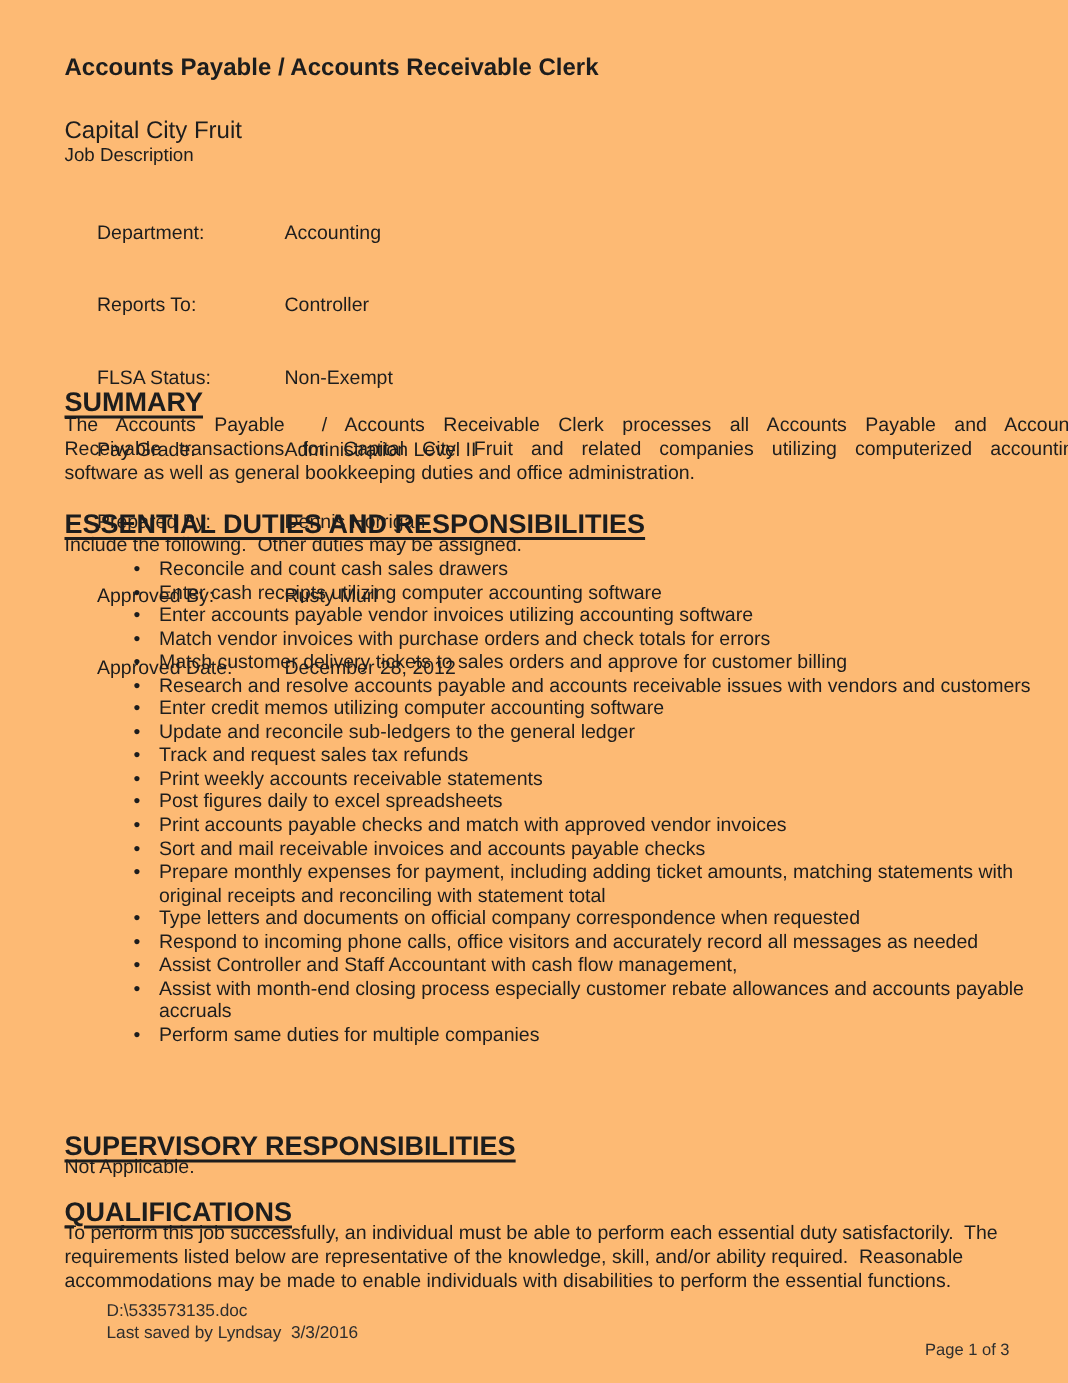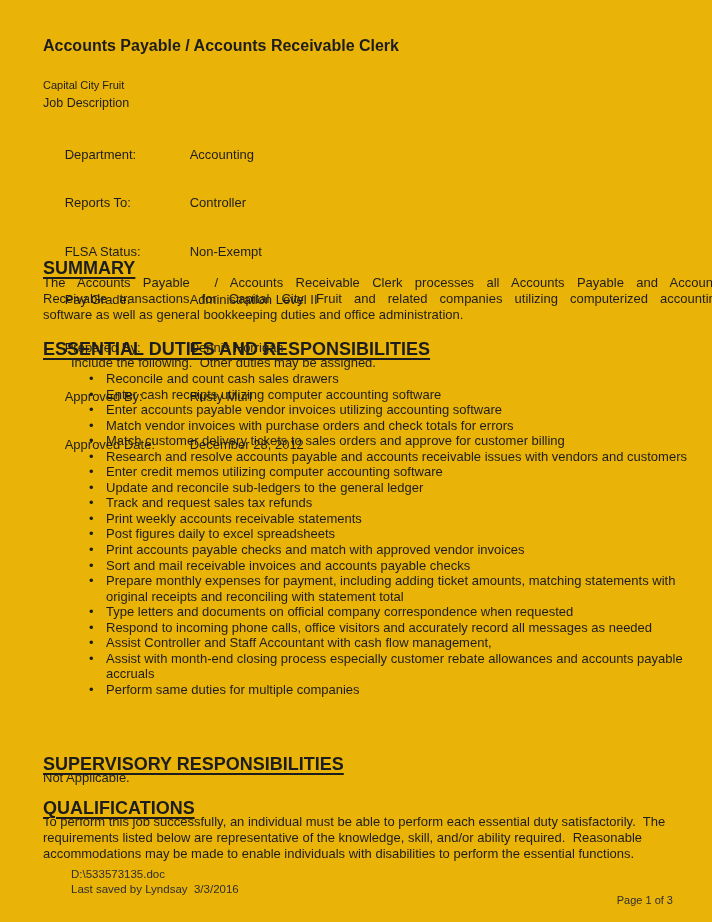--- a/index.html
+++ b/index.html
@@ -5,33 +5,33 @@
   * { margin: 0; padding: 0; box-sizing: border-box; }
   html, body { background: #e9e9e9; }
   body {
     font-family: "Liberation Sans", "DejaVu Sans", sans-serif;
     color: #1d1d1d;
   }
   .page {
     position: relative;
     width: 712px;
     height: 922px;
-    background: #eab308;
+    background: #fdba74;
     overflow: hidden;
   }
   .abs { position: absolute; }
 
   .doc-title {
     left: 43px; top: 37px;
     font-size: 16px; font-weight: bold;
     white-space: pre;
   }
   .company {
     left: 43px; top: 79px;
-    font-size: 11px;
+    font-size: 16px;
     white-space: pre;
   }
   .doc-type {
     left: 43px; top: 96px;
     font-size: 12.5px;
     white-space: pre;
   }
 
   .details {
     left: 43px; top: 131px;
@@ -62,21 +62,20 @@
     text-align-last: justify;
     -moz-text-align-last: justify;
     white-space: pre-wrap;
   }
   .nline { white-space: pre-wrap; }
 
   .duties-intro {
     left: 43px; top: 355px;
     font-size: 13px;
     white-space: pre-wrap;
-    margin-left: 28px;
   }
 
   .duties-list {
     left: 43px; top: 371px;
     list-style: none;
     font-size: 13px; line-height: 15.55px;
   }
   .duties-list li {
     position: relative;
     padding-left: 63px;

